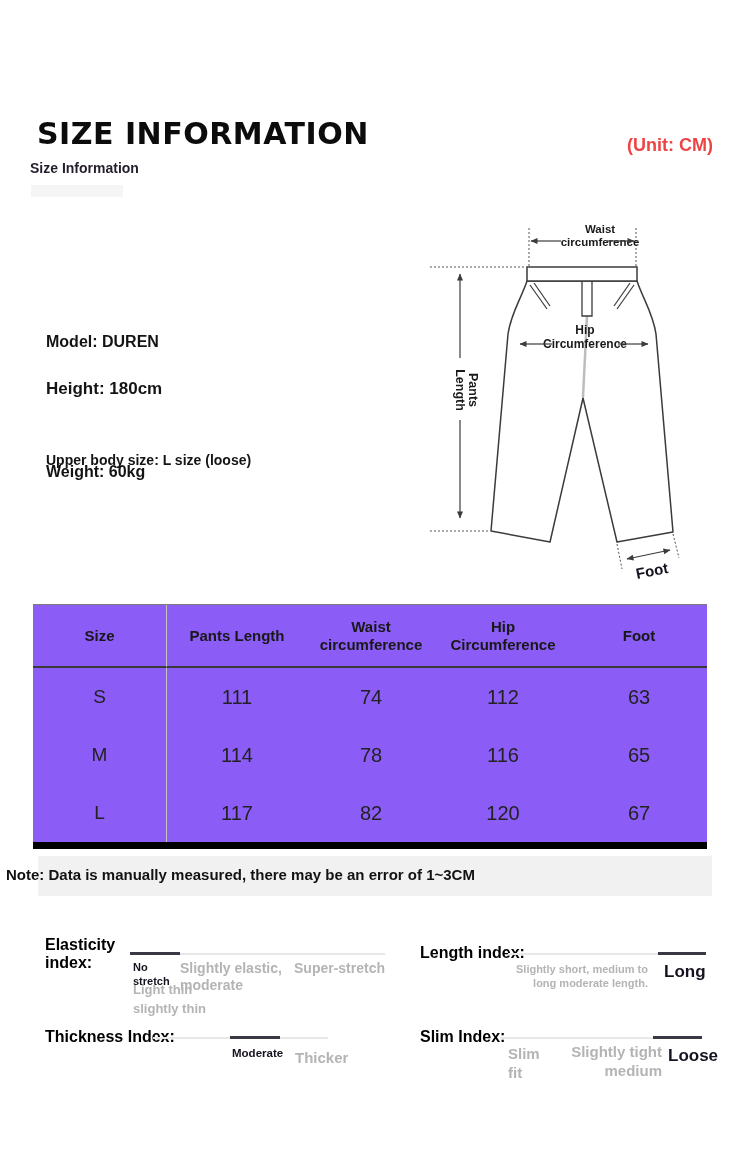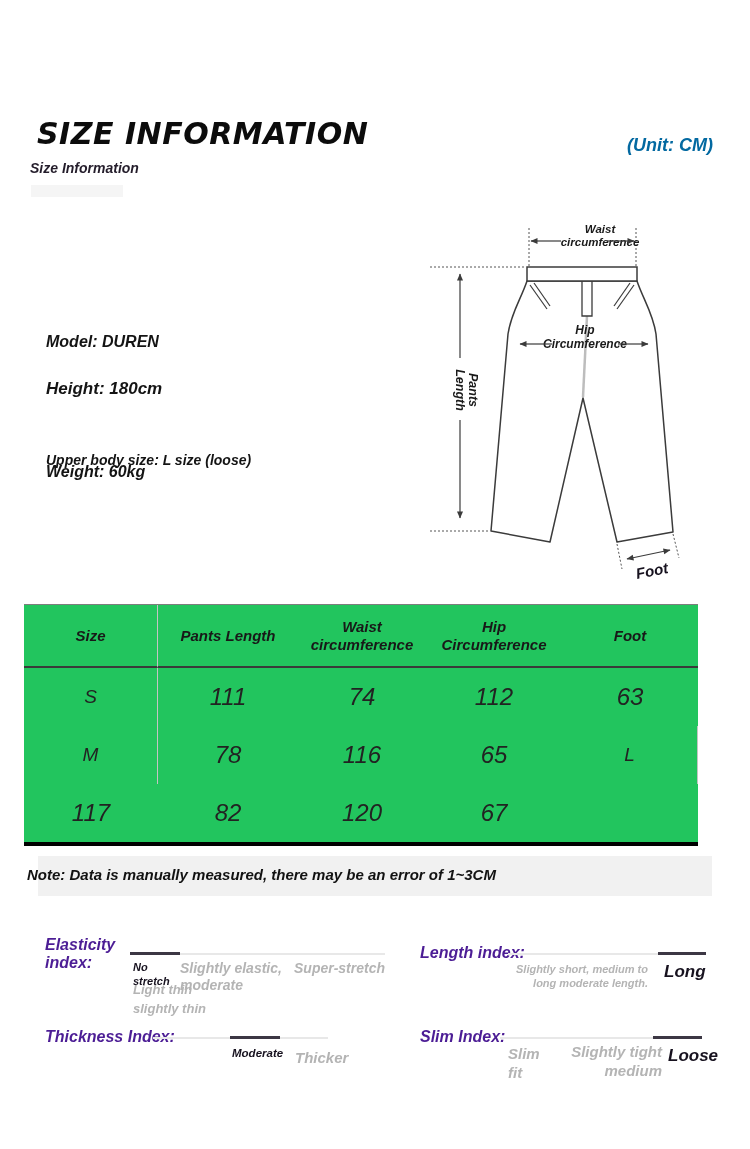--- a/index.html
+++ b/index.html
@@ -1,62 +1,62 @@
 <!DOCTYPE html>
 <html><head>
 <meta charset="utf-8">
 <style>
   * { margin:0; padding:0; box-sizing:border-box; }
   body { background:#fff; }
   .page {
     position:relative; width:750px; height:1149px; background:#ffffff;
-    font-family:"Liberation Sans", sans-serif; color:#1a1a1a; overflow:hidden;font-style:italic;
+    font-family:"Liberation Sans", sans-serif; color:#1a1a1a; overflow:hidden;
   }
   .abs { position:absolute; }
 
   
   .main-title {
     left:37px; top:116px; font-family:"DejaVu Sans", sans-serif;
     font-size:30px; font-weight:900; letter-spacing:0.5px; color:#0c0c0c;
   }
-  .unit { right:37px; top:135px; font-size:18px; font-weight:bold; color:#0369a1; }
+  .unit { right:37px; top:135px; font-size:18px; font-weight:bold; color:#ef4444; }
   .subtitle { left:30px; top:160px; font-size:14px; font-weight:bold; color:#241d2b; }
   .subtitle-box { left:31px; top:185px; width:92px; height:12px; background:#f5f5f5; }
 
   
   .model-line { left:46px; font-weight:bold; color:#141414; }
   .m1 { top:333px; font-size:16px; }
   .m2 { top:379px; font-size:17px; }
   .m3 { top:415px; font-size:16px;margin-top:48px; }
   .m4 { top:452px; font-size:14px; }
 
   
   .diagram { left:430px; top:212px; }
 
   
   .size-table {
-    left:24px; top:604px; width:674px; background:#22c55e;
+    left:33px; top:604px; width:674px; background:#8b5cf6;
     display:grid; grid-template-columns:134px 140px 128px 136px 136px;
-    border-top:1px solid #7d7d7d; border-bottom:4px solid #000000;
+    border-top:1px solid #7d7d7d; border-bottom:7px solid #000000;
   }
   .st-cell {
     display:flex; align-items:center; justify-content:center; text-align:center;
   }
   .st-head { min-height:63px; font-size:15px; font-weight:bold; color:#181818;
     border-bottom:2px solid #3a3a3a; padding:6px 10px; line-height:18px; }
-  .st-data { height:58px; font-size:24px; color:#222; }
+  .st-data { height:58px; font-size:20px; color:#222; }
   .st-sizecol { border-right:1px solid #c4c4c4; }
   .st-size { font-size:19px; }
 
   
   .note-strip { left:38px; top:856px; width:674px; height:40px; background:#f1f1f1; }
-  .note-text { left:27px; top:866px; font-size:15px; font-weight:bold; color:#121212; }
+  .note-text { left:6px; top:866px; font-size:15px; font-weight:bold; color:#121212; }
 
   
-  .iw-label { font-weight:bold; color:#4c1d95; font-size:16px; line-height:18px; }
+  .iw-label { font-weight:bold; color:#000000; font-size:16px; line-height:18px; }
   .track { height:2px; background:#e8e8e8; }
   .track-seg { position:absolute; top:-1px; height:3px; background:#3c3744; }
   .opt-dim { color:#b4b4b4; font-weight:bold; }
   .opt-sel { color:#17121f; font-weight:bold; }
 </style>
 </head>
 <body>
 
 <div class="page">
 
@@ -133,20 +133,21 @@
     <div class="st-cell st-head">Hip Circumference</div>
     <div class="st-cell st-head">Foot</div>
 
     <div class="st-cell st-data st-sizecol st-size">S</div>
     <div class="st-cell st-data">111</div>
     <div class="st-cell st-data">74</div>
     <div class="st-cell st-data">112</div>
     <div class="st-cell st-data">63</div>
 
     <div class="st-cell st-data st-sizecol st-size">M</div>
+    <div class="st-cell st-data">114</div>
     <div class="st-cell st-data">78</div>
     <div class="st-cell st-data">116</div>
     <div class="st-cell st-data">65</div>
 
     <div class="st-cell st-data st-sizecol st-size">L</div>
     <div class="st-cell st-data">117</div>
     <div class="st-cell st-data">82</div>
     <div class="st-cell st-data">120</div>
     <div class="st-cell st-data">67</div>
   </div>

